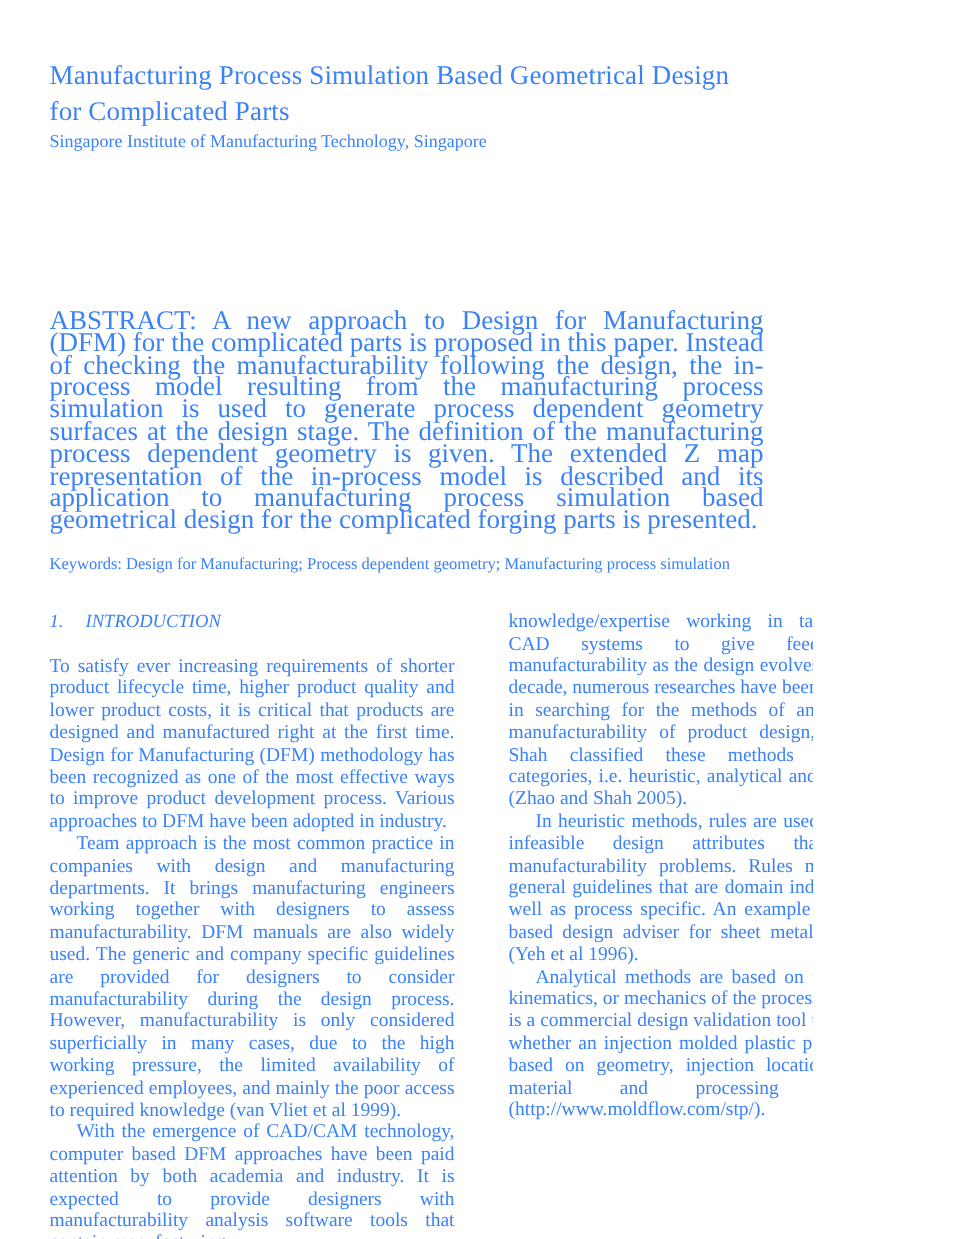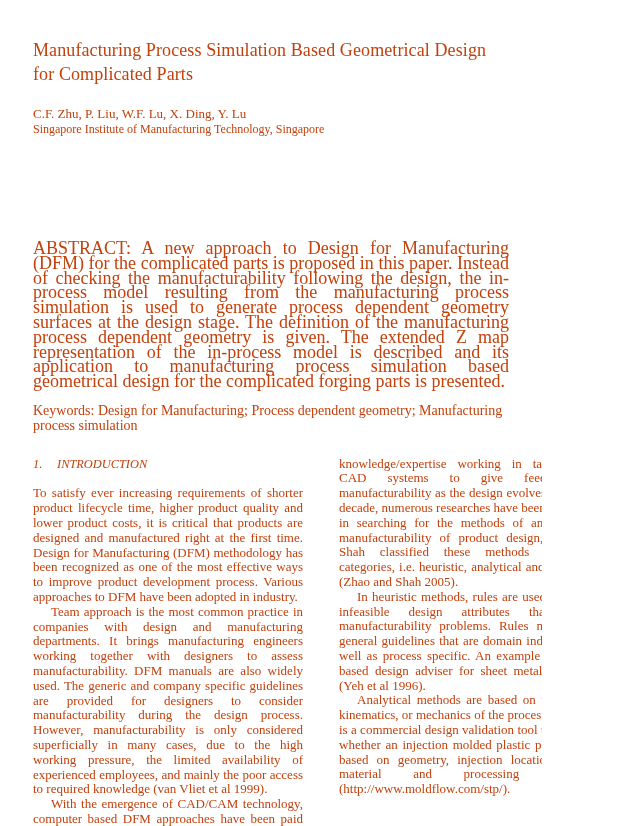--- a/index.html
+++ b/index.html
@@ -8,21 +8,21 @@
     background: #ffffff;
   }
   .page {
     position: relative;
     width: 542px;
     height: 826px;
     background: #ffffff;
     box-sizing: border-box;
     padding: 38px 33px 0 33px;
     font-family: "Liberation Serif", "DejaVu Serif", serif;
-    color: #c2410c;
+    color: #3b82f6;
     overflow: hidden;
   }
   .title {
     margin: 0;
     font-size: 18px;
     font-weight: normal;
     line-height: 24px;
     letter-spacing: 0.1px;
     max-width: 540px;
   }
@@ -37,21 +37,21 @@
     line-height: 14px;
   }
   .abstract {
     margin: 105px 0 12px 0;
     font-size: 18px;
     line-height: 14.8px;
     text-align: justify;
   }
   .keywords {
     margin: 15px 0 0 0;
-    font-size: 14px;
+    font-size: 11px;
     line-height: 14.8px;
   }
   .columns {
     display: flex;
     margin-top: 23px;
   }
   .col-left {
     width: 270px;
     margin-right: 36px;
     flex: none;
@@ -80,21 +80,20 @@
     text-indent: 18px;
   }
 </style>
 </head>
 <body>
 
 <div class="page">
 
   <h1 class="title">Manufacturing Process Simulation Based Geometrical Design for Complicated Parts</h1>
 
-  <div class="authors">C.F. Zhu, P. Liu, W.F. Lu, X. Ding, Y. Lu</div>
 
   <div class="affiliation">Singapore Institute of Manufacturing Technology, Singapore</div>
 
   <p class="abstract">ABSTRACT: A new approach to Design for Manufacturing (DFM) for the complicated parts is proposed in this paper. Instead of checking the manufacturability following the design, the in-process model resulting from the manufacturing process simulation is used to generate process dependent geometry surfaces at the design stage. The definition of the manufacturing process dependent geometry is given. The extended Z map representation of the in-process model is described and its application to manufacturing process simulation based geometrical design for the complicated forging parts is presented.</p>
 
   <p class="keywords">Keywords: Design for Manufacturing; Process dependent geometry; Manufacturing process simulation</p>
 
   <div class="columns">
 
     <div class="col-left">

